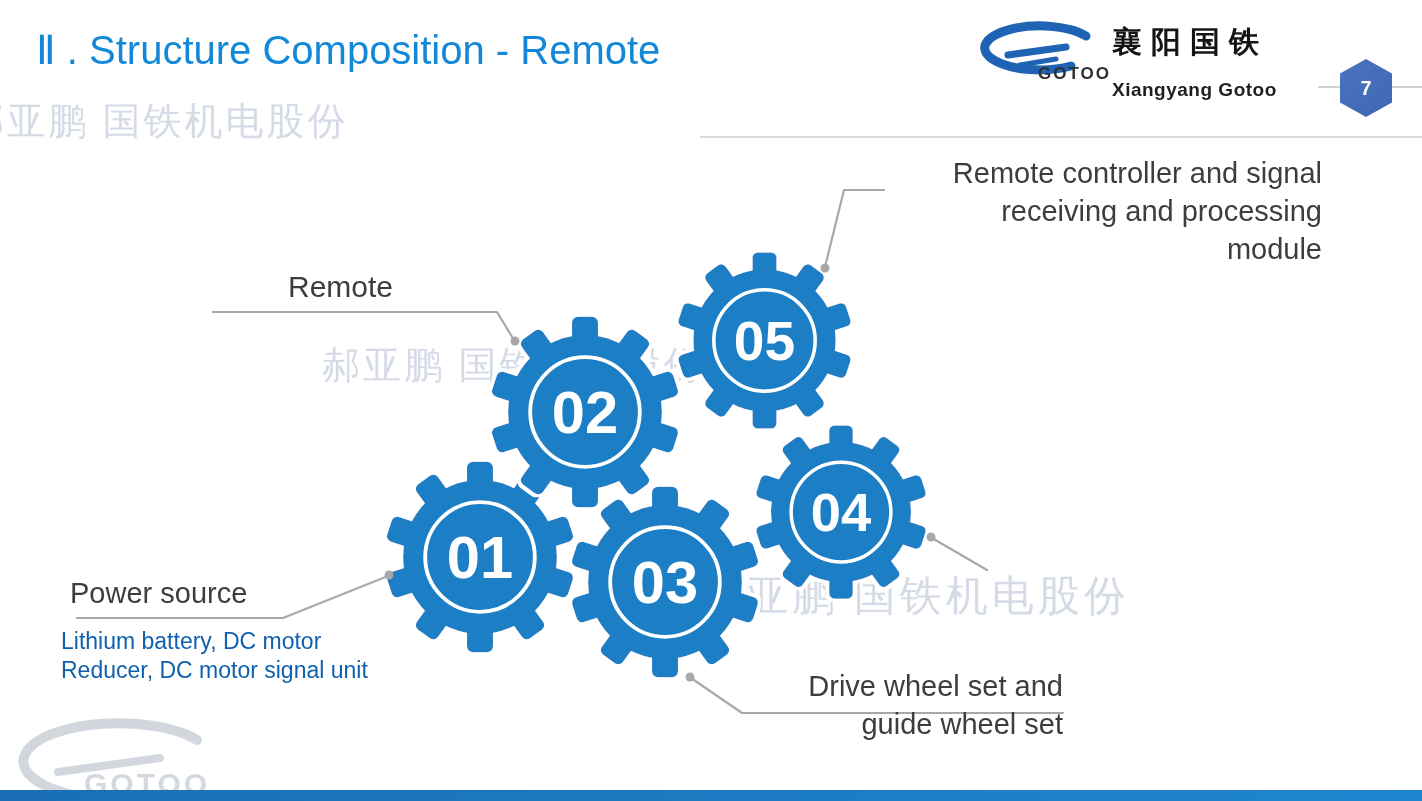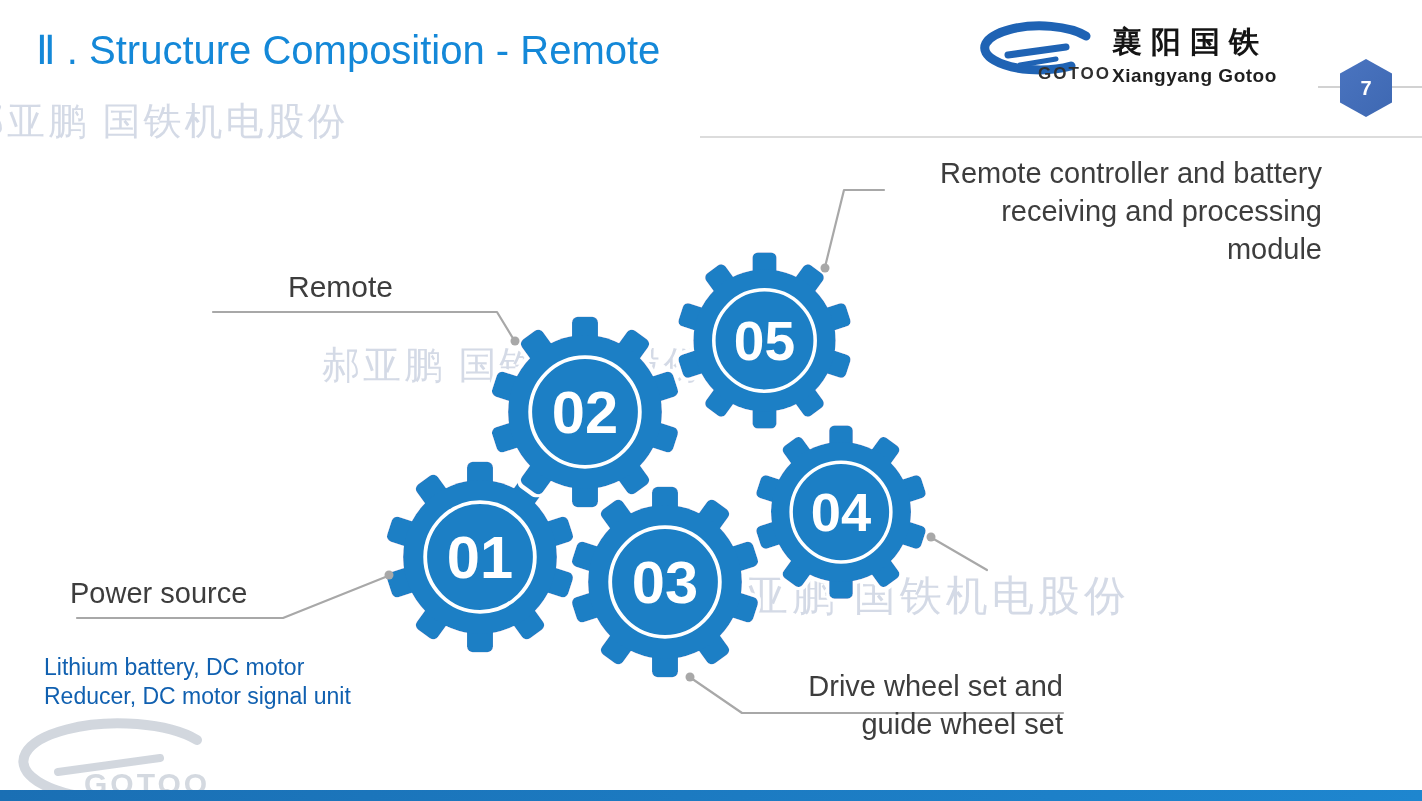--- a/index.html
+++ b/index.html
@@ -20,31 +20,31 @@
   
   .lines{position:absolute;left:0;top:0;pointer-events:none;z-index:2;}
 
   
   .title{position:absolute;left:36px;top:22px;font-size:40px;font-weight:normal;color:var(--title-blue,#1488d8);line-height:1.42;z-index:3;}
   .logo{position:absolute;left:968px;top:20px;width:330px;height:72px;z-index:3;}
   .logo-swoosh{position:absolute;left:0;top:0;}
   .logo-brand{position:absolute;left:70px;top:44px;font-size:17px;font-weight:bold;letter-spacing:2px;color:#2f2f2f;}
   .logo-cn{position:absolute;left:144px;top:2px;}
   .logo-cn .cn{font-size:30px;font-weight:bold;letter-spacing:9px;color:#141414;white-space:nowrap;}
-  .logo-cn .en{font-size:19px;font-weight:bold;color:#1f1f1f;margin-top:2px;letter-spacing:.5px;text-align:right;}
+  .logo-cn .en{font-size:19px;font-weight:bold;color:#1f1f1f;margin-top:16px;letter-spacing:.5px;text-align:right;}
   .hexagon{position:absolute;left:1340px;top:59px;width:52px;height:58px;background:linear-gradient(135deg,#4a74c0,var(--hex-blue,#3e68b2));clip-path:polygon(50% 0,100% 25%,100% 75%,50% 100%,0 75%,0 25%);display:flex;align-items:center;justify-content:center;z-index:3;}
   .hexagon span{color:#fff;font-size:20px;font-weight:bold;}
 
   
   .callout{position:absolute;color:#3d3d3d;font-size:29px;line-height:1.31;z-index:3;}
   .ta-r{text-align:right;}
   .frame-label{left:288px;top:267px;font-size:30px;}
   .remote-label{right:100px;top:155px;}
   .power-label{left:70px;top:575px;}
-  .power-detail{position:absolute;left:44px;top:627px;font-size:23px;line-height:1.24;color:var(--detail-blue,#1060b0);z-index:3;margin-top:26px;}
+  .power-detail{position:absolute;left:61px;top:627px;font-size:23px;line-height:1.24;color:var(--detail-blue,#1060b0);z-index:3;}
   .charger-label{right:138px;top:530px;}
   .drive-label{right:359px;top:668px;margin-left:28px;}
 
   .bottom-bar{position:absolute;left:0;bottom:0;width:100%;height:11px;background:linear-gradient(90deg,#1a6fb4,#1e86cf);z-index:6;}
 </style>
 </head>
 <body>
 
 <div class="stage">
 
@@ -155,21 +155,21 @@
     </div>
   </div>
 
   <div class="hexagon">
     <span>7</span>
   </div>
 
   <div class="callout frame-label">Remote</div>
 
   <div class="callout remote-label ta-r">
-    <div>Remote controller and battery</div>
+    <div>Remote controller and signal</div>
     <div>receiving and processing</div>
     <div>module</div>
   </div>
 
   <div class="callout power-label">Power source</div>
   <div class="power-detail">
     <div>Lithium battery, DC motor</div>
     <div>Reducer, DC motor signal unit</div>
   </div>
 

